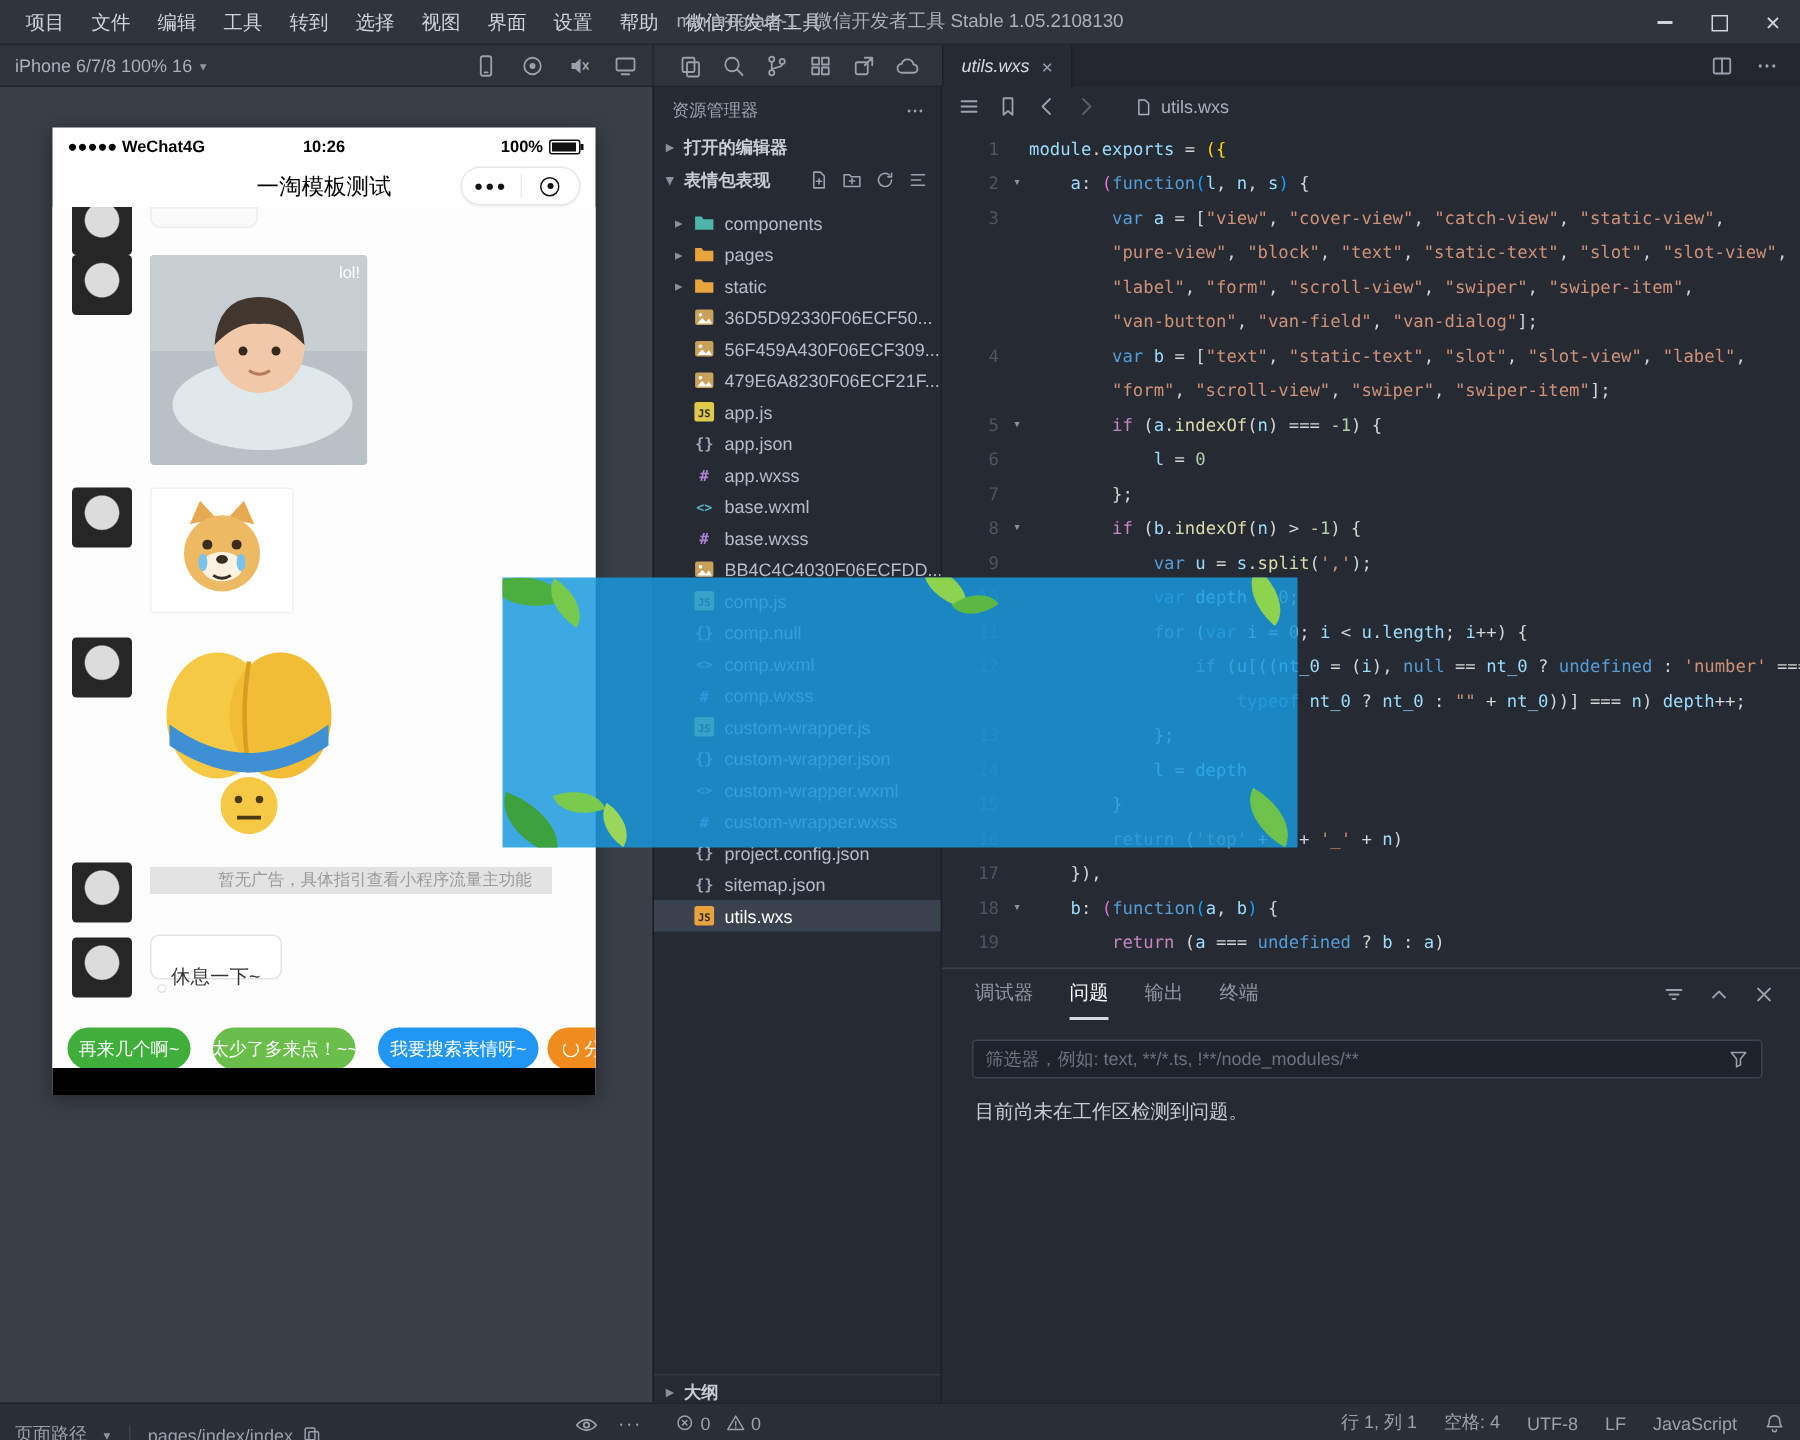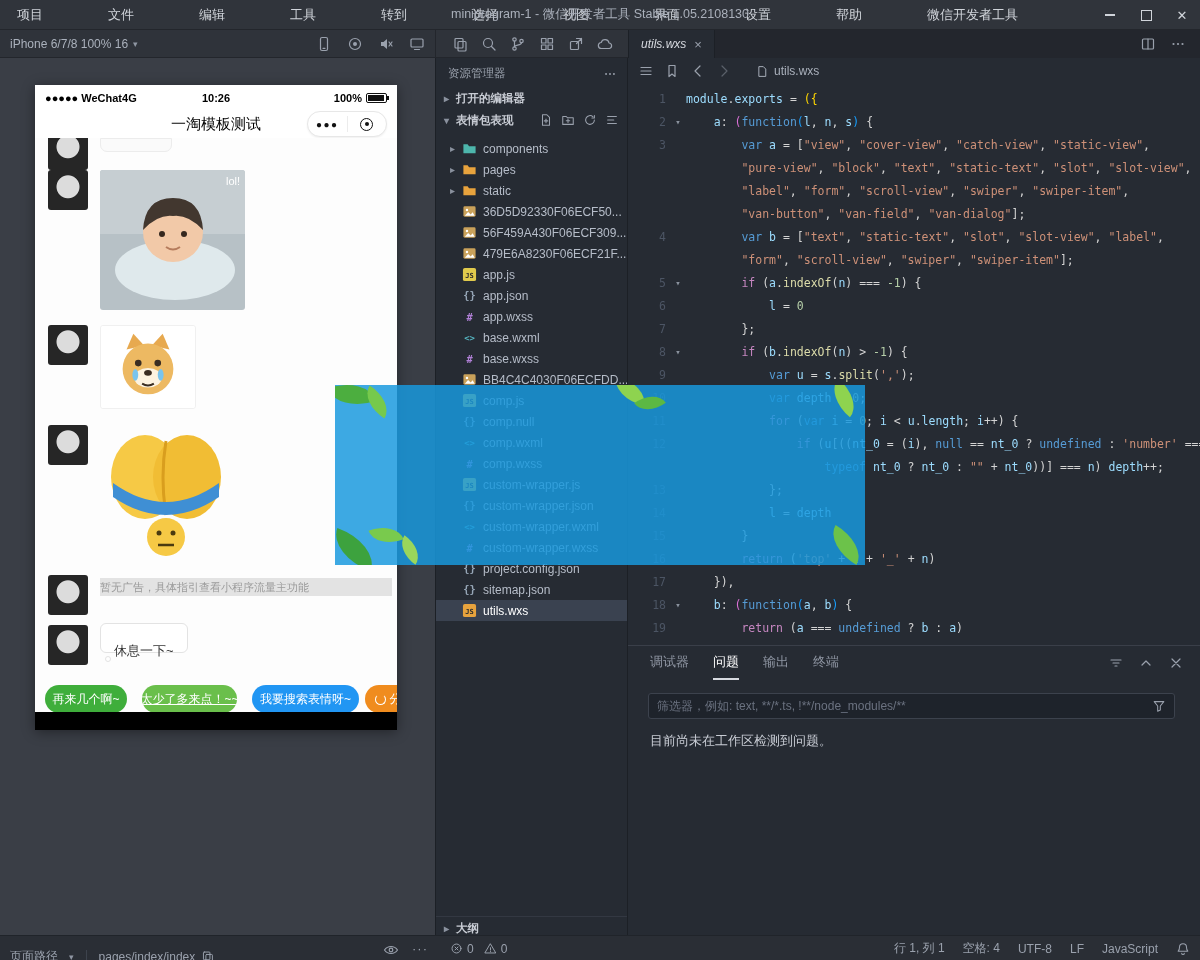--- a/index.html
+++ b/index.html
@@ -2,21 +2,21 @@
 <html><head>
 <meta charset="utf-8">
 <style>
   * { margin:0; padding:0; box-sizing:border-box; }
   html,body { background:#1b1e24; }
   body { font-family:"Liberation Sans", sans-serif; }
   #root { position:relative; width:1200px; height:960px; overflow:hidden; background:#30343b; color:#c3c9d4; }
 
   
   #titlebar { position:absolute; left:0; top:0; width:1200px; height:30px; background:#30343b; display:flex; align-items:center; border-bottom:1px solid #23262c; }
-  #menus { display:flex; align-items:center; padding-left:8px;gap:47px; }
+  #menus { display:flex; align-items:center; padding-left:8px; }
   .menu-item { font-size:13px; color:#d0d4da; padding:0 9px; line-height:30px; cursor:default; }
   #win-title { position:absolute; left:0; right:0; text-align:center; font-size:12.5px; color:#aab0bb; pointer-events:none; }
   #win-controls { position:absolute; right:0; top:0; height:30px; display:flex; }
   .win-btn { width:36px; height:30px; display:flex; align-items:center; justify-content:center; color:#d0d4da; font-size:13px; }
   .wb-min::before { content:""; width:10px; height:1.4px; background:#d0d4da; }
   .wb-max::before { content:""; width:9px; height:9px; border:1.4px solid #d0d4da; }
 
   
   #row2 { position:absolute; left:0; top:30px; width:1200px; height:28px; background:#2f333a; border-bottom:1px solid #23262c; }
   #device-area { position:absolute; left:0; top:0; width:435px; height:28px; display:flex; align-items:center; padding:0 10px; }
@@ -48,21 +48,21 @@
   #capsule .dots { flex:1; text-align:center; font-size:10px; letter-spacing:1.5px; color:#111; font-weight:bold; }
   #capsule .divider { width:1px; height:16px; background:#ececec; }
   #capsule .target { flex:1; display:flex; align-items:center; justify-content:center; }
   #capsule .target i { width:13px; height:13px; border:1.6px solid #111; border-radius:50%; display:flex; align-items:center; justify-content:center; }
   #capsule .target i::before { content:""; width:4px; height:4px; background:#111; border-radius:50%; }
   #p-content { position:absolute; left:0; top:53px; width:362px; height:574px; background:#fdfdfd; overflow:hidden; }
   .avatar { position:absolute; width:40px; height:40px; border-radius:3px; background:radial-gradient(circle at 50% 42%, #dcdcdc 0 36%, #262626 39%); }
   .msg-img { position:absolute; border-radius:3px; overflow:hidden; }
   .msg-img svg { display:block; width:100%; height:100%; }
   #cut-pill { position:absolute; left:65px; top:0; width:72px; height:14px; background:#fafafa; border:1px solid #ececec; border-radius:0 0 7px 7px; }
-  #ad-bar { position:absolute; left:65px; top:440px; width:292px; height:18px; background:#e3e3e3; color:#9b9b9b; font-size:11px; text-align:left; line-height:18px; white-space:nowrap; overflow:hidden; }
+  #ad-bar { position:absolute; left:65px; top:440px; width:268px; height:18px; background:#e3e3e3; color:#9b9b9b; font-size:11px; text-align:center; line-height:18px; white-space:nowrap; overflow:hidden;padding-left:32px; }
   #bubble { position:absolute; left:65px; top:485px; height:30px; background:#fff; border:1px solid #e3e3e3; border-radius:6px; padding:13px 13px; font-size:13px; color:#333; line-height:28px; }
   #bubble-dot { position:absolute; left:70px; top:518px; width:6px; height:6px; border:1px solid #e3e3e3; border-radius:50%; background:#fff; }
   .sim-btn { position:absolute; top:547px; height:28px; border-radius:14px; color:#fff; font-size:12px; display:flex; align-items:center; justify-content:center; gap:4px; white-space:nowrap; overflow:hidden; }
   .sim-btn .ring { width:11px; height:11px; border:1.6px solid #fff; border-radius:50%; border-top-color:transparent; flex:none; }
   #p-home { position:absolute; left:0; bottom:0; width:100%; height:18px; background:#000; }
 
   
   #explorer { position:absolute; left:435px; top:58px; width:193px; height:877px; background:#262b33; border-left:1px solid #1c2026; border-right:1px solid #1c2026; font-size:12px; }
   #explorer-header { display:flex; align-items:center; padding:8px 10px 6px 12px; color:#9aa1ad; font-size:11.5px; }
   #explorer-header .ico { margin-left:auto; width:14px; height:14px; }
@@ -320,21 +320,21 @@
         <div id="ad-bar">暂无广告，具体指引查看小程序流量主功能</div>
 
         <div class="avatar" style="left:13px; top:487px;"></div>
         <div id="bubble">休息一下~</div>
         <div id="bubble-dot"></div>
 
         <div id="sim-buttons">
             <div class="sim-btn" style="left: 10px; width: 82px; background: rgb(63, 174, 59);">
               <span>再来几个啊~</span>
             </div>
-            <div class="sim-btn" style="left: 107px; width: 95px; background: rgb(106, 191, 75); text-decoration: underline;">
+            <div class="sim-btn" style="left: 107px; width: 95px; background: rgb(106, 191, 75);">
               <span>太少了多来点！~~</span>
             </div>
             <div class="sim-btn" style="left: 217px; width: 107px; background: rgb(33, 150, 243);">
               <span>我要搜索表情呀~</span>
             </div>
             <div class="sim-btn" style="left: 330px; width: 46px; background: rgb(240, 140, 30);">
               <span class="ring"></span>
               <span>分</span>
             </div>
           </div>

